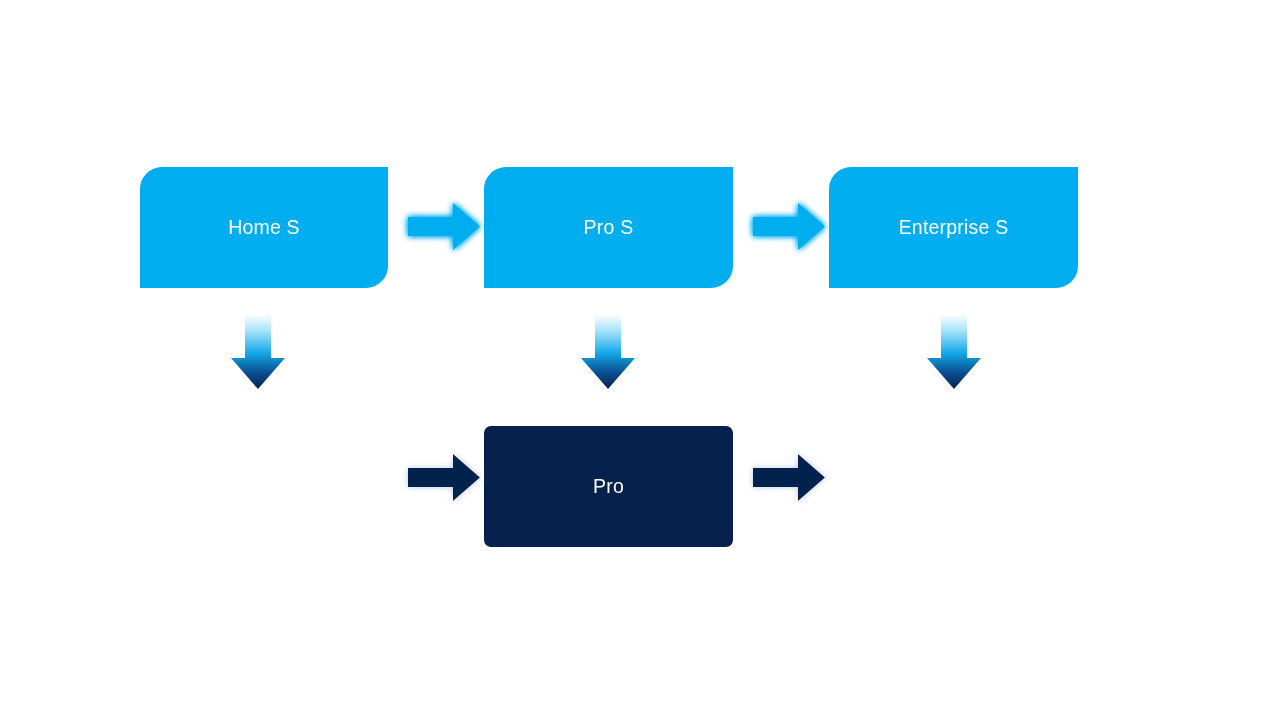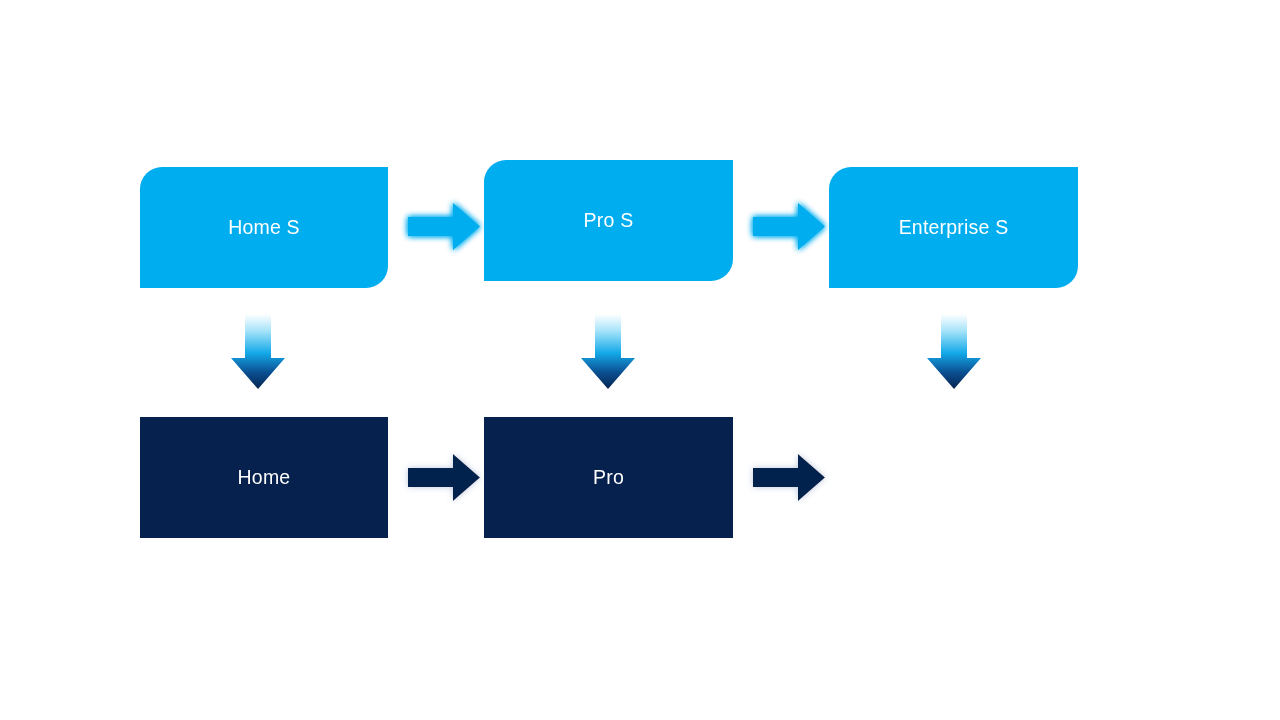--- a/index.html
+++ b/index.html
@@ -76,21 +76,21 @@
 </style>
 </head>
 <body>
 
 <div id="canvas">
 
   <div class="node node-top" style="left:140px; top:167px; width:248px; height:121px;">
     <span class="node-label">Home S</span>
   </div>
 
-  <div class="node node-top" style="left:484px; top:160px; width:249px; height:121px;align-items:center;">
+  <div class="node node-top" style="left:484px; top:167px; width:249px; height:121px;align-items:center;">
     <span class="node-label">Pro S</span>
   </div>
 
   <div class="node node-top" style="left:829px; top:167px; width:249px; height:121px;align-items:center;">
     <span class="node-label">Enterprise S</span>
   </div>
 
   <div class="arrow arrow-right-cyan" style="left:406px; top:200px; width:76px; height:53px;">
     <svg width="76" height="53" viewBox="0 0 76 53">
       <defs>
@@ -171,25 +171,22 @@
           <stop offset="78%" stop-color="#0a4f91"></stop>
           <stop offset="100%" stop-color="#052350"></stop>
         </linearGradient>
       </defs>
       <g>
         <path d="M17,2 L43,2 L43,46 L57,46 L30,77 L3,46 L17,46 Z" fill="url(#vg3)"></path>
       </g>
     </svg>
   </div>
 
-  <div class="node node-bottom" style="left:140px; top:417px; width:248px; height:121px;">
-    <span class="node-label">Home</span>
-  </div>
-
-  <div class="node node-bottom" style="left:484px; top:417px; width:249px; height:121px;">
+
+  <div class="node node-bottom" style="left:484px; top:426px; width:249px; height:121px;border-radius:7px;">
     <span class="node-label">Pro</span>
   </div>
 
 
   <div class="arrow arrow-right-navy" style="left:406px; top:451px; width:76px; height:53px;">
     <svg width="76" height="53" viewBox="0 0 76 53">
       <defs>
         <filter id="glowNavy1" x="-70%" y="-70%" width="240%" height="240%">
           <feGaussianBlur in="SourceAlpha" stdDeviation="3.4" result="blur"></feGaussianBlur>
           <feFlood flood-color="#b9c6dc" flood-opacity="0.95" result="col"></feFlood>

